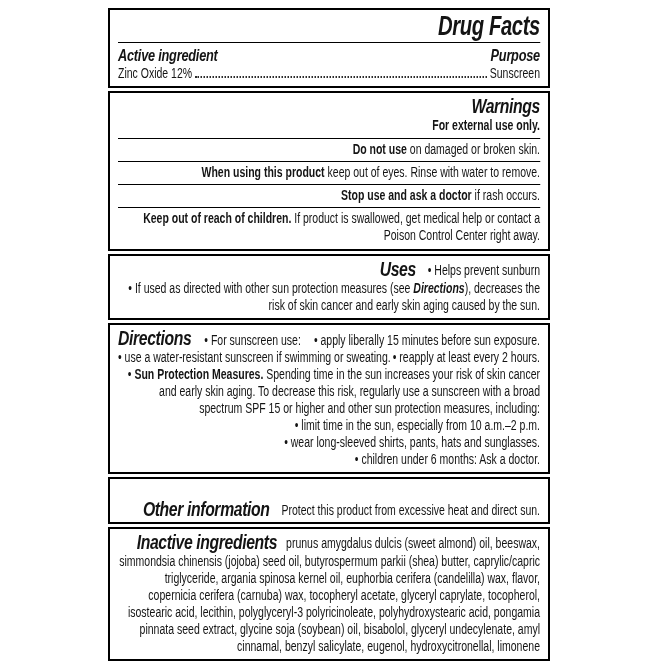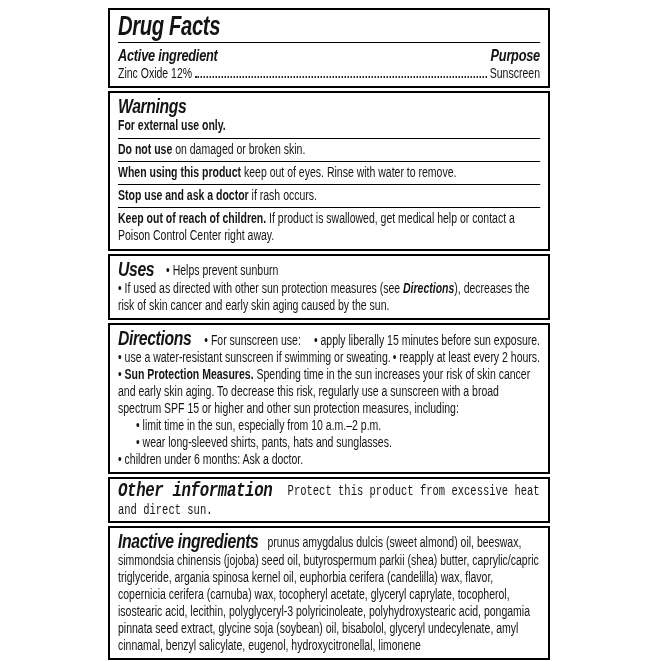--- a/index.html
+++ b/index.html
@@ -17,20 +17,21 @@
     left: 108px;
     top: 8px;
     width: 442px;
   }
   .box {
     border: 2px solid #000000;
     background: #ffffff;
     margin-bottom: 3px;
     padding: 2px 8px 4px 8px;
     box-sizing: border-box;
+    text-align: right;
   }
   
   .cx {
     width: 133.33%;
     transform: scaleX(0.75);
     transform-origin: 0 0;
     font-size: 14px;
     line-height: 17px;
   }
   .title {
@@ -88,23 +89,22 @@
     font-weight: 700;
     padding-bottom: 2px;
   }
   .flexline {
     display: flex;
     justify-content: space-between;
     align-items: baseline;
   }
   .indent { margin-left: 24px; }
   .single {
-    padding-top: 1px;
+    padding-top: 19px;
     padding-bottom: 2px;
-    font-family: Liberation Mono, monospace;
   }
 </style>
 </head>
 <body>
 
 <div class="panel">
 
   <div class="box">
     <div class="cx">
       <div class="title">Drug Facts</div>

